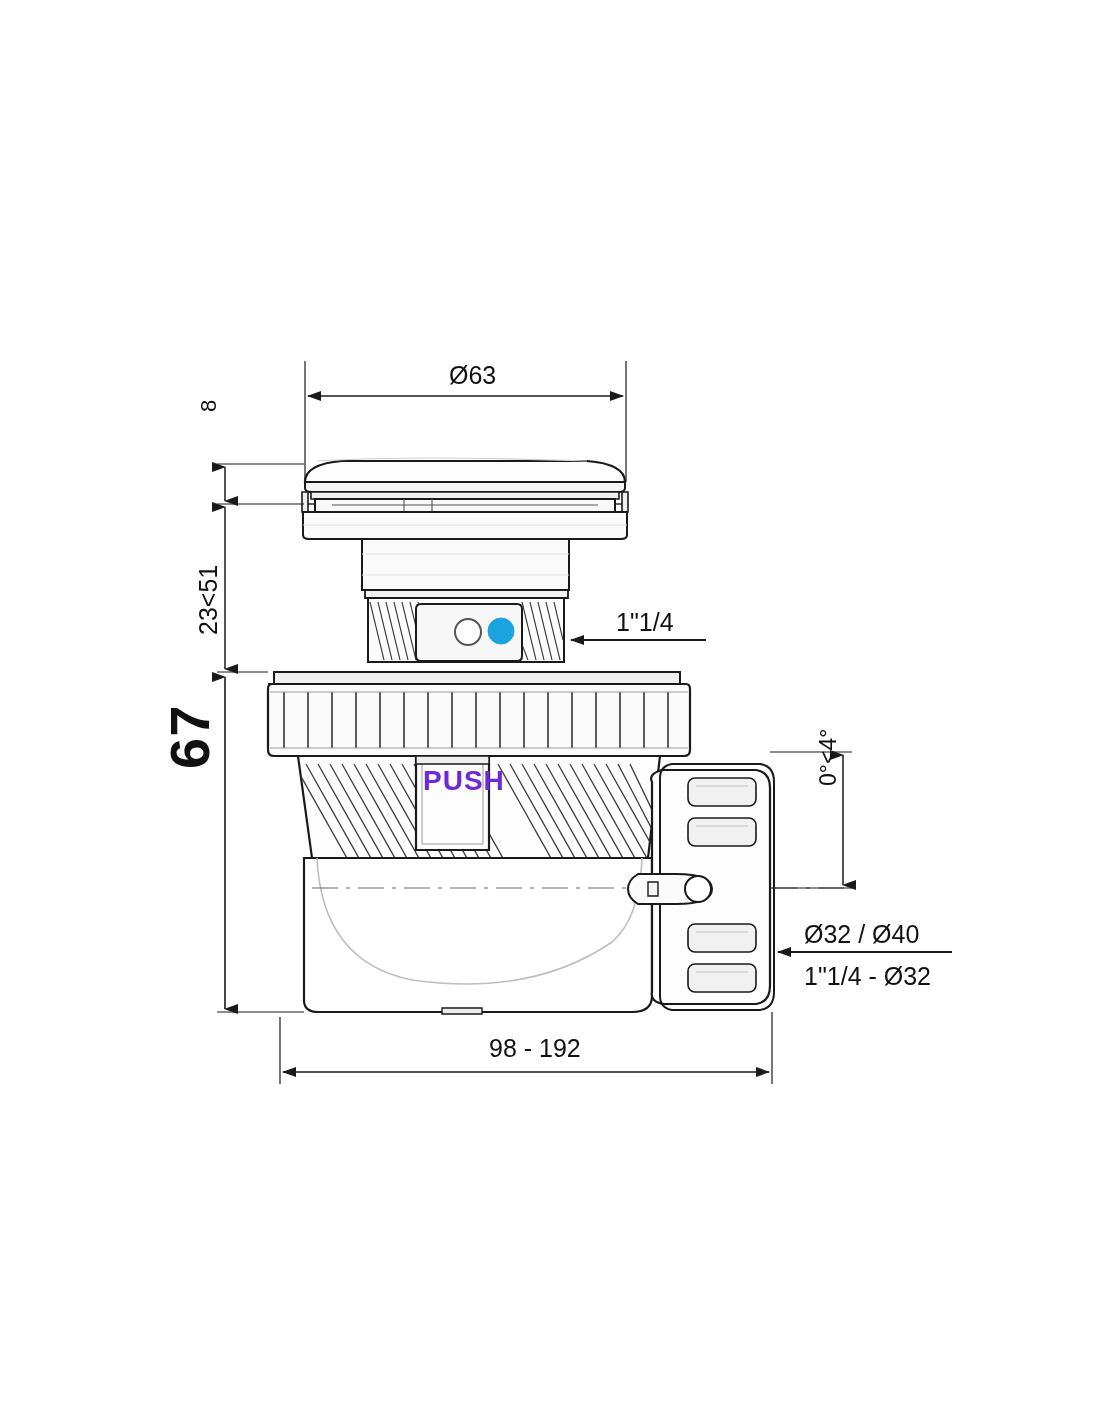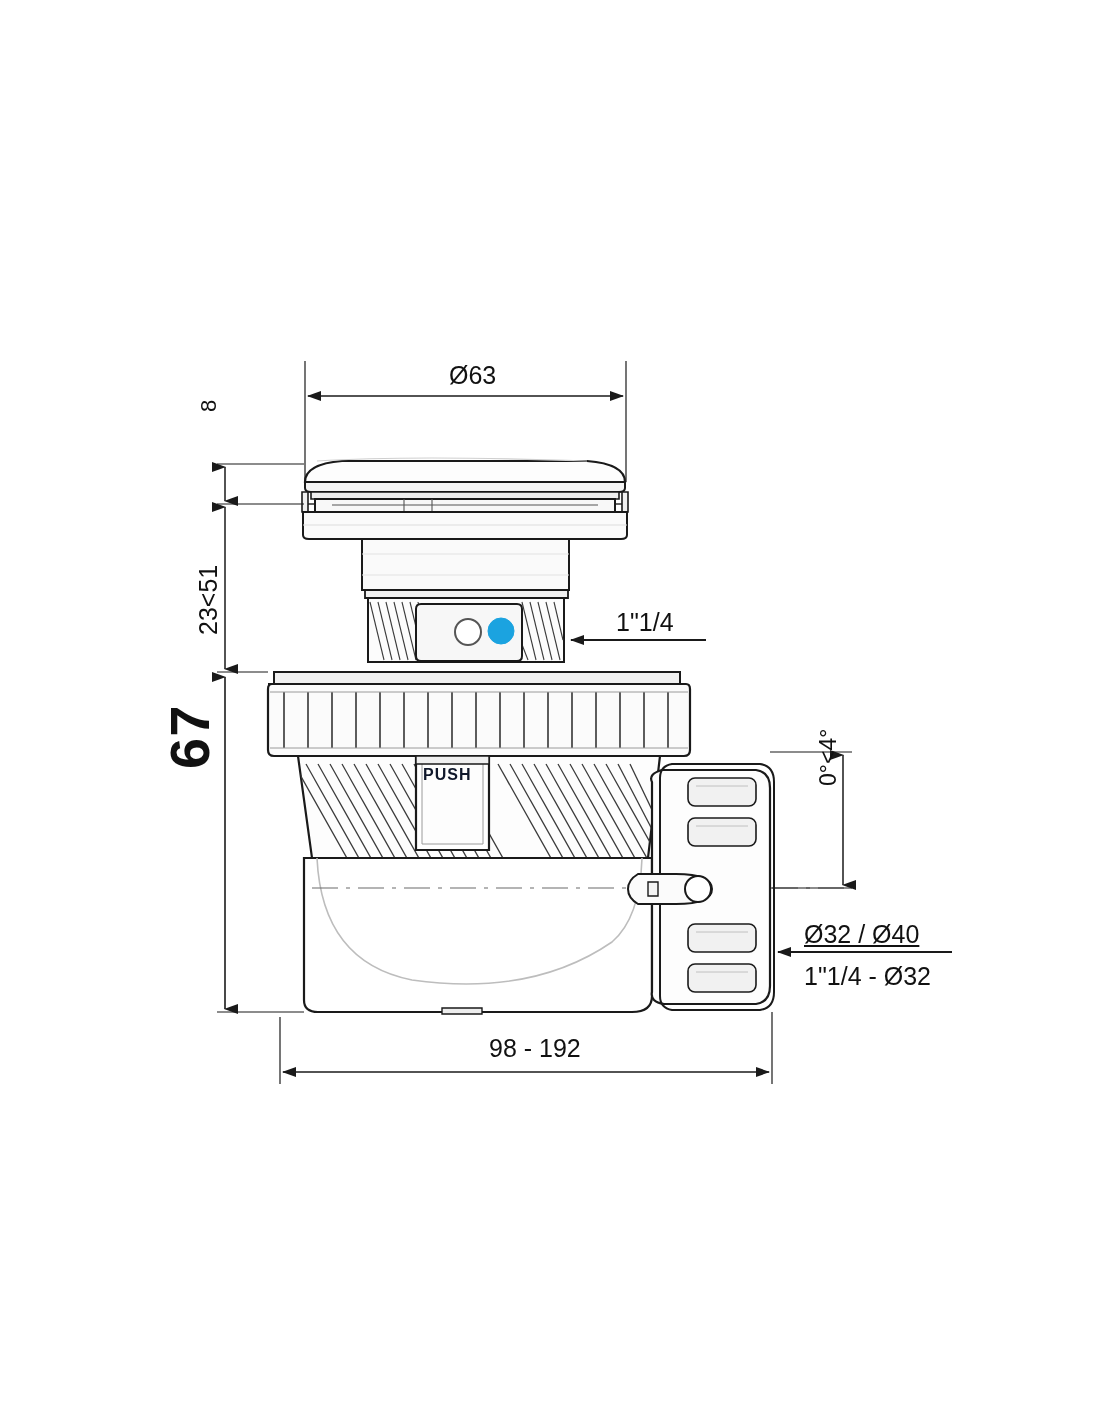--- a/index.html
+++ b/index.html
@@ -34,24 +34,24 @@
     color: #111;
     white-space: nowrap;
     line-height: 1;
   }
   .lbl-dia63   { left: 437px; top: 351px; font-size: 25px; }
   .lbl-8       { left: 186px; top: 400px; font-size: 22px; transform: rotate(-90deg); transform-origin: left top; }
   .lbl-2351    { left: 184px; top: 623px; font-size: 25px; transform: rotate(-90deg); transform-origin: left top; }
   .lbl-67      { left: 150px; top: 757px; font-size: 56px; font-weight: bold; transform: rotate(-90deg); transform-origin: left top; letter-spacing: 1px; }
   .lbl-114     { left: 604px; top: 598px; font-size: 25px; }
   .lbl-angle   { left: 805px; top: 774px; font-size: 23px; transform: rotate(-90deg); transform-origin: left top; }
-  .lbl-d3240   { left: 792px; top: 910px; font-size: 25px; text-decoration: underline; }
+  .lbl-d3240   { left: 792px; top: 910px; font-size: 25px; }
   .lbl-114d32  { left: 792px; top: 952px; font-size: 25px; }
   .lbl-98111   { left: 477px; top: 1024px; font-size: 25px; }
-  .lbl-push    { left: 411px; top: 755px; font-size: 16px; font-weight: bold; letter-spacing: 1px; color: #0f172a; }
+  .lbl-push    { left: 411px; top: 755px; font-size: 28px; font-weight: bold; letter-spacing: 1px; color: #6d28d9; }
 </style>
 </head>
 <body>
 
 <div id="stage">
 
   <svg class="draw" viewBox="0 0 1100 1422">
     <defs>
       <marker id="arrH" markerWidth="14" markerHeight="10" refX="13" refY="5" orient="auto" markerUnits="userSpaceOnUse">
         <path d="M0,0 L14,5 L0,10 z" fill="#1a1a1a"></path>

